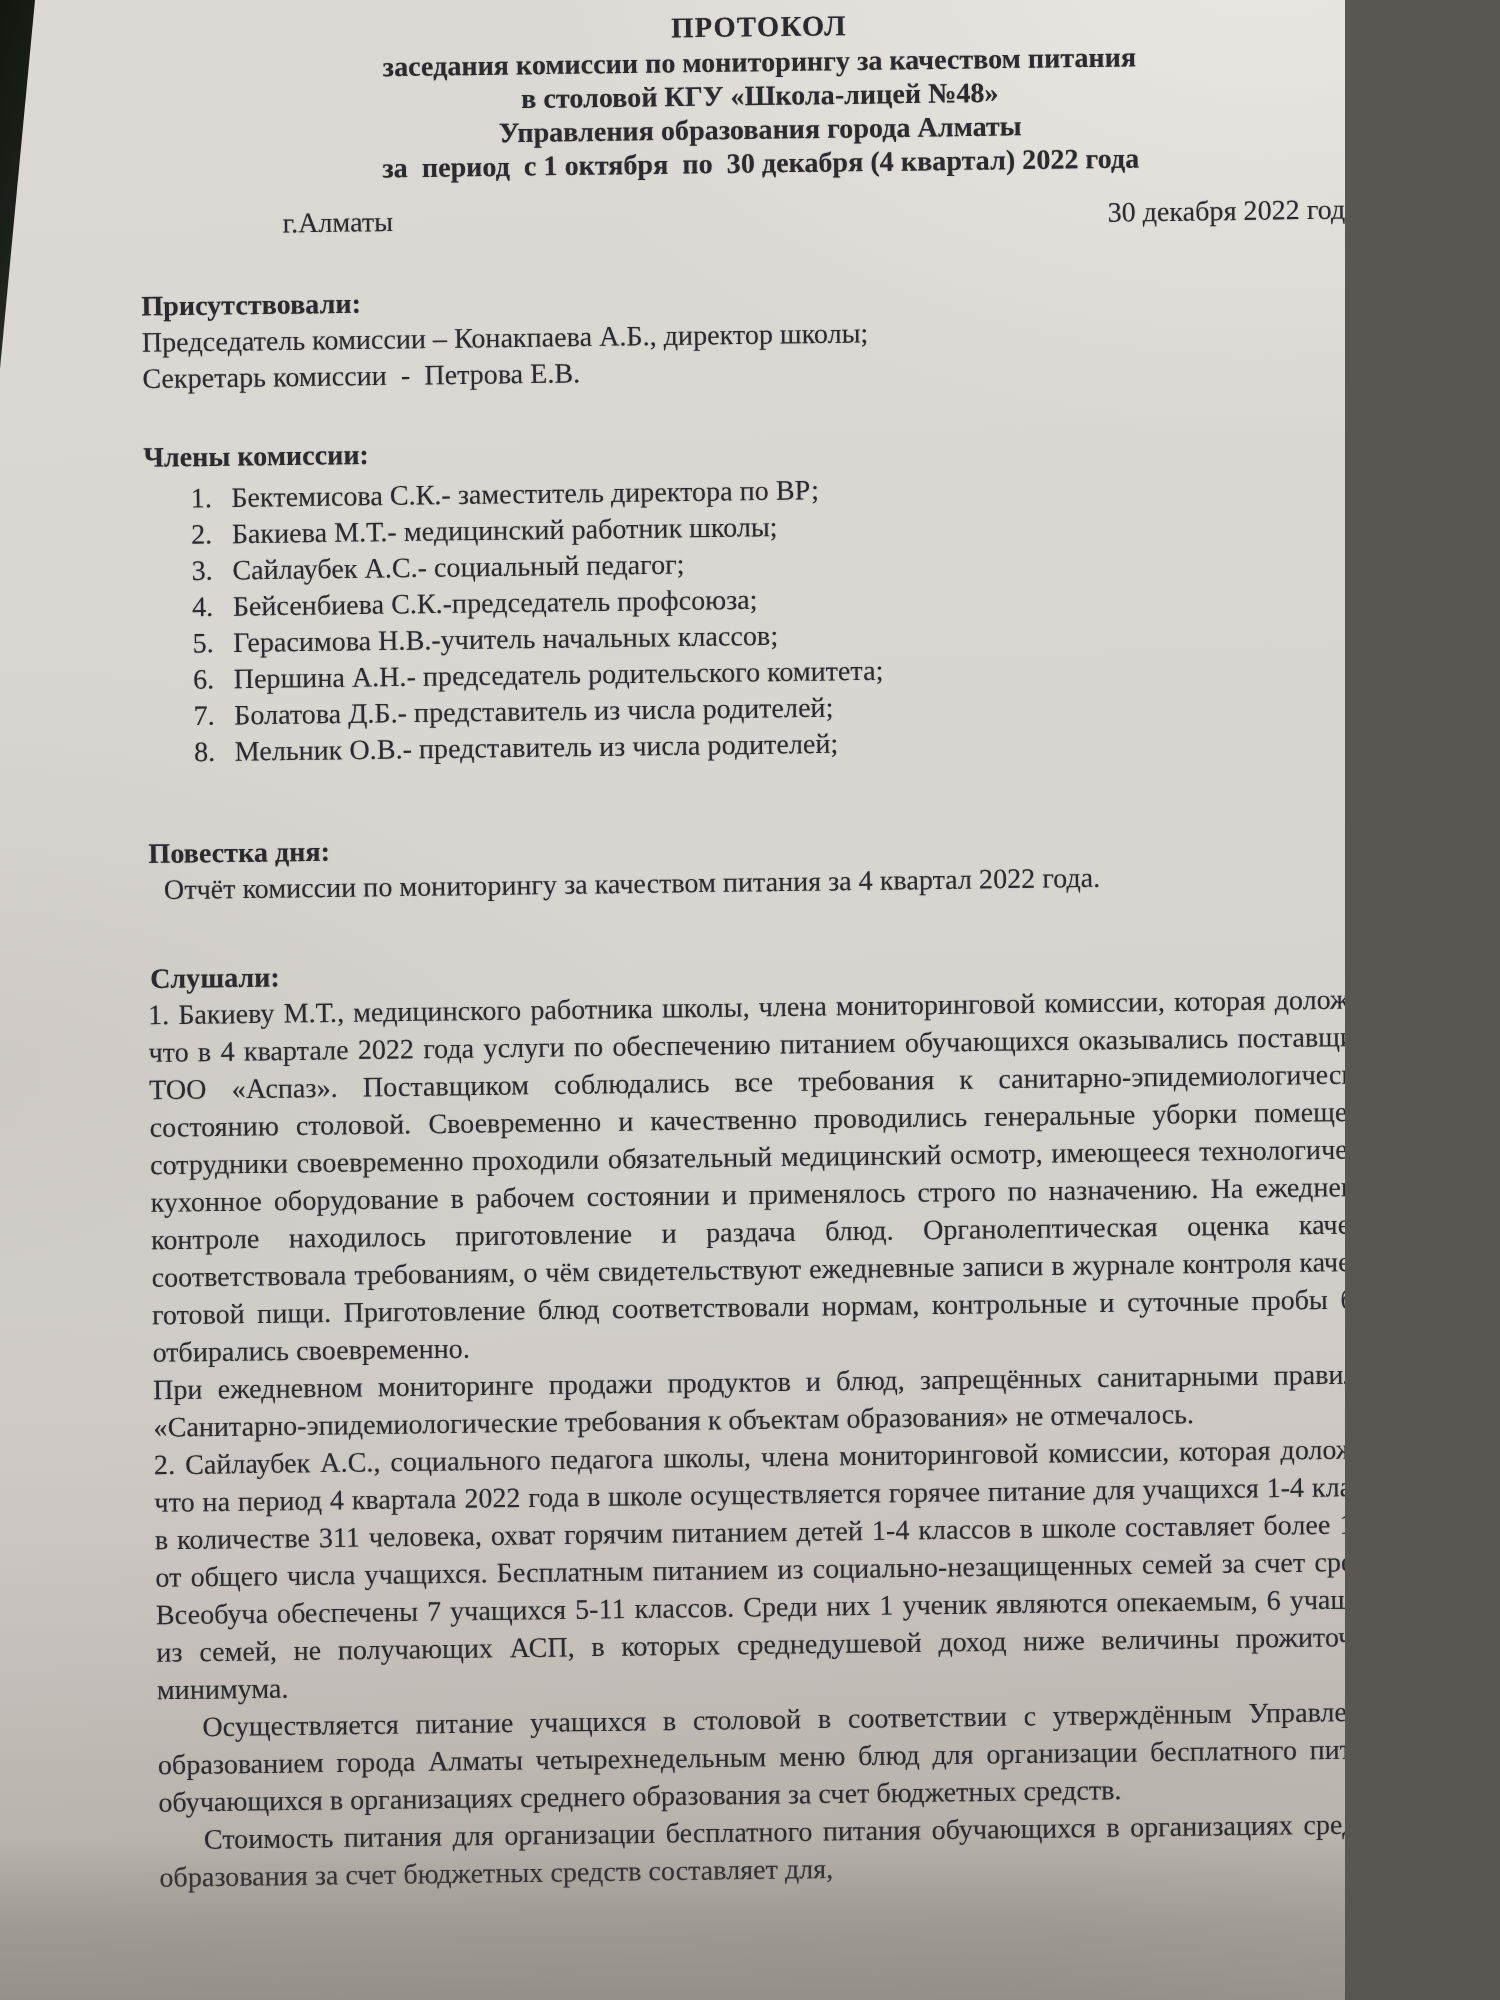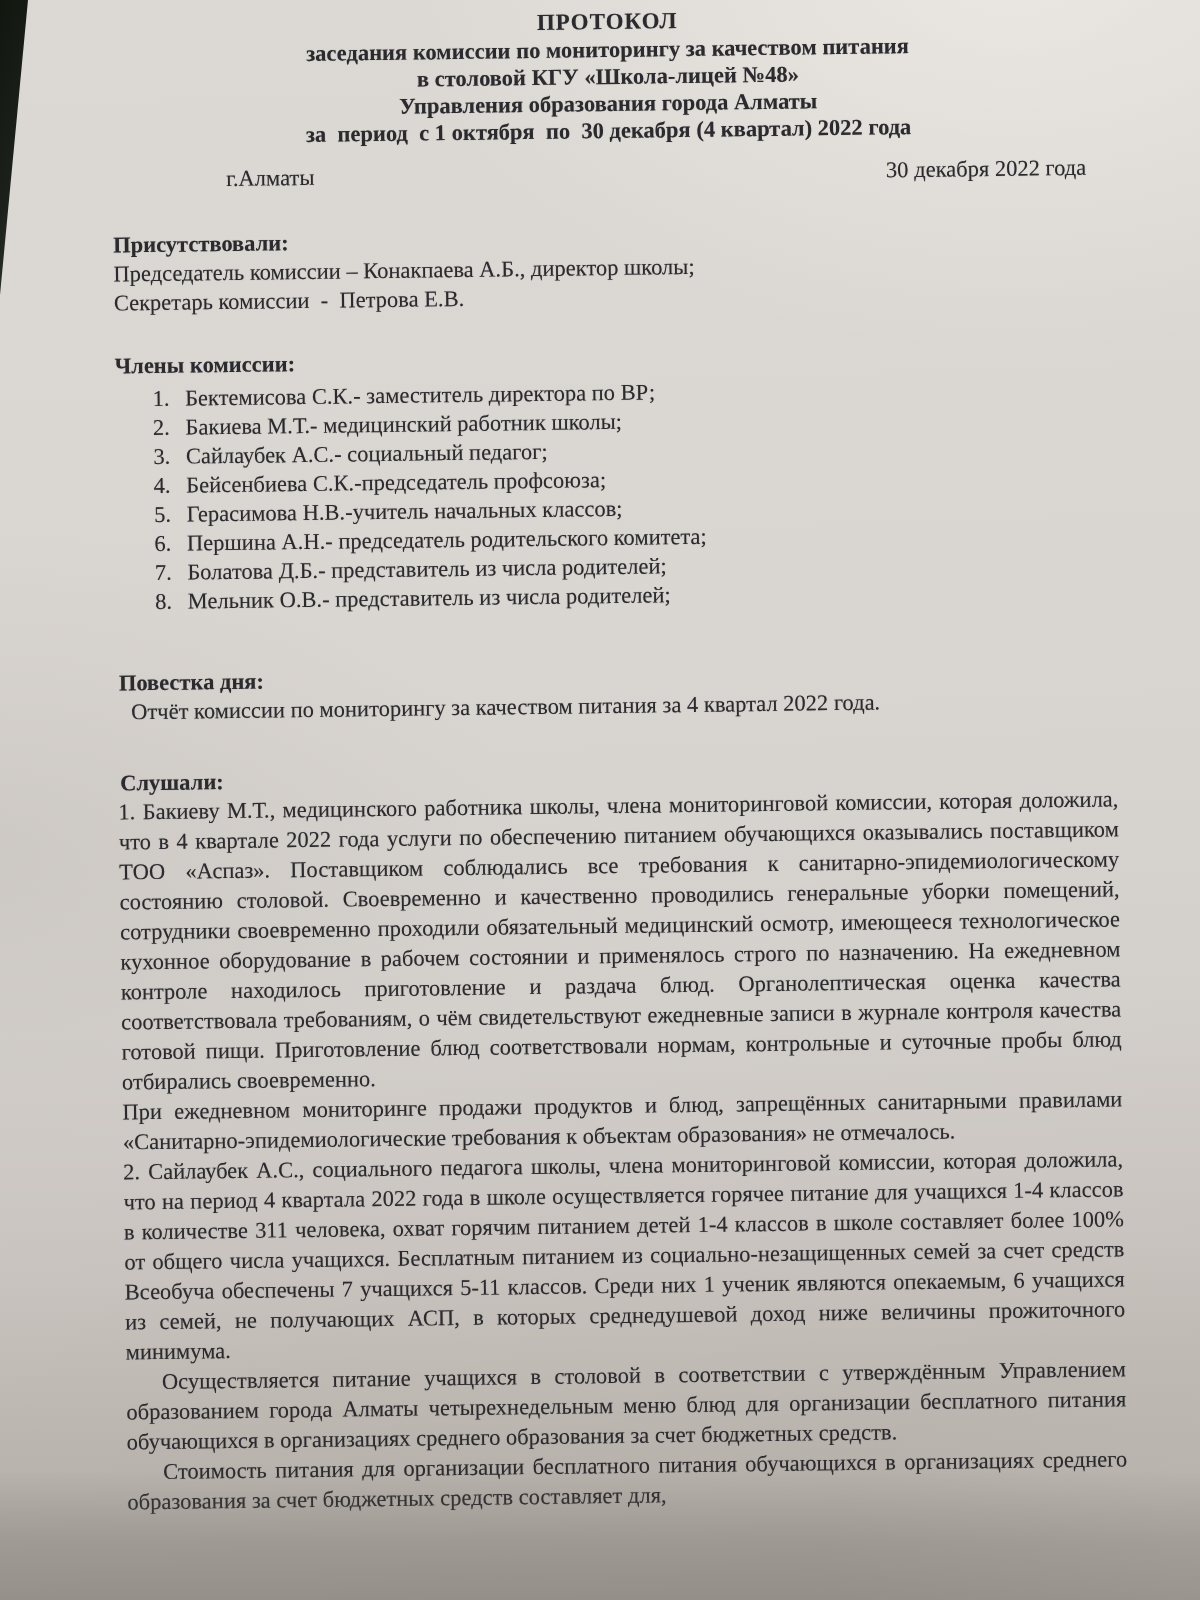--- a/index.html
+++ b/index.html
@@ -6,21 +6,21 @@
     margin: 0;
     padding: 0;
     width: 1200px;
     height: 1600px;
     overflow: hidden;
     background: #5a5753;
   }
   .photo {
     position: absolute;
     inset: 0;
-    width: 1200px;
+    width: 1076px;
     height: 1600px;
     overflow: hidden;
     background: #f9a8d4;
     text-decoration: underline;
   }
   
   .paper {
     position: absolute;
     left: -20px;
     top: -30px;

